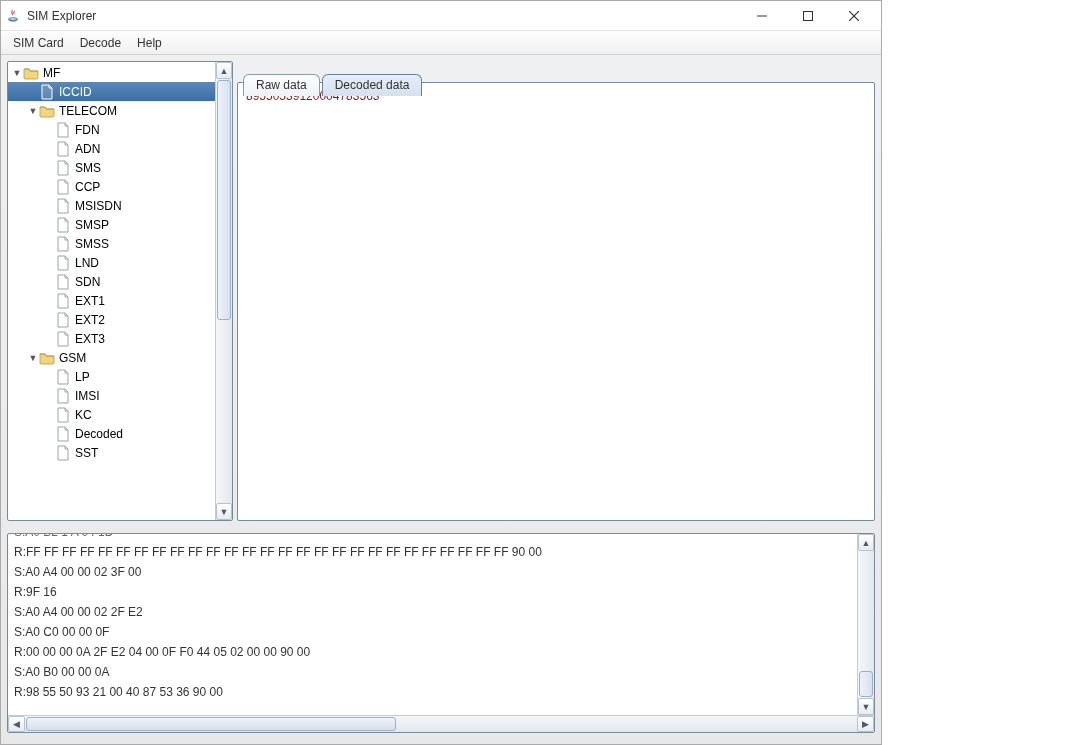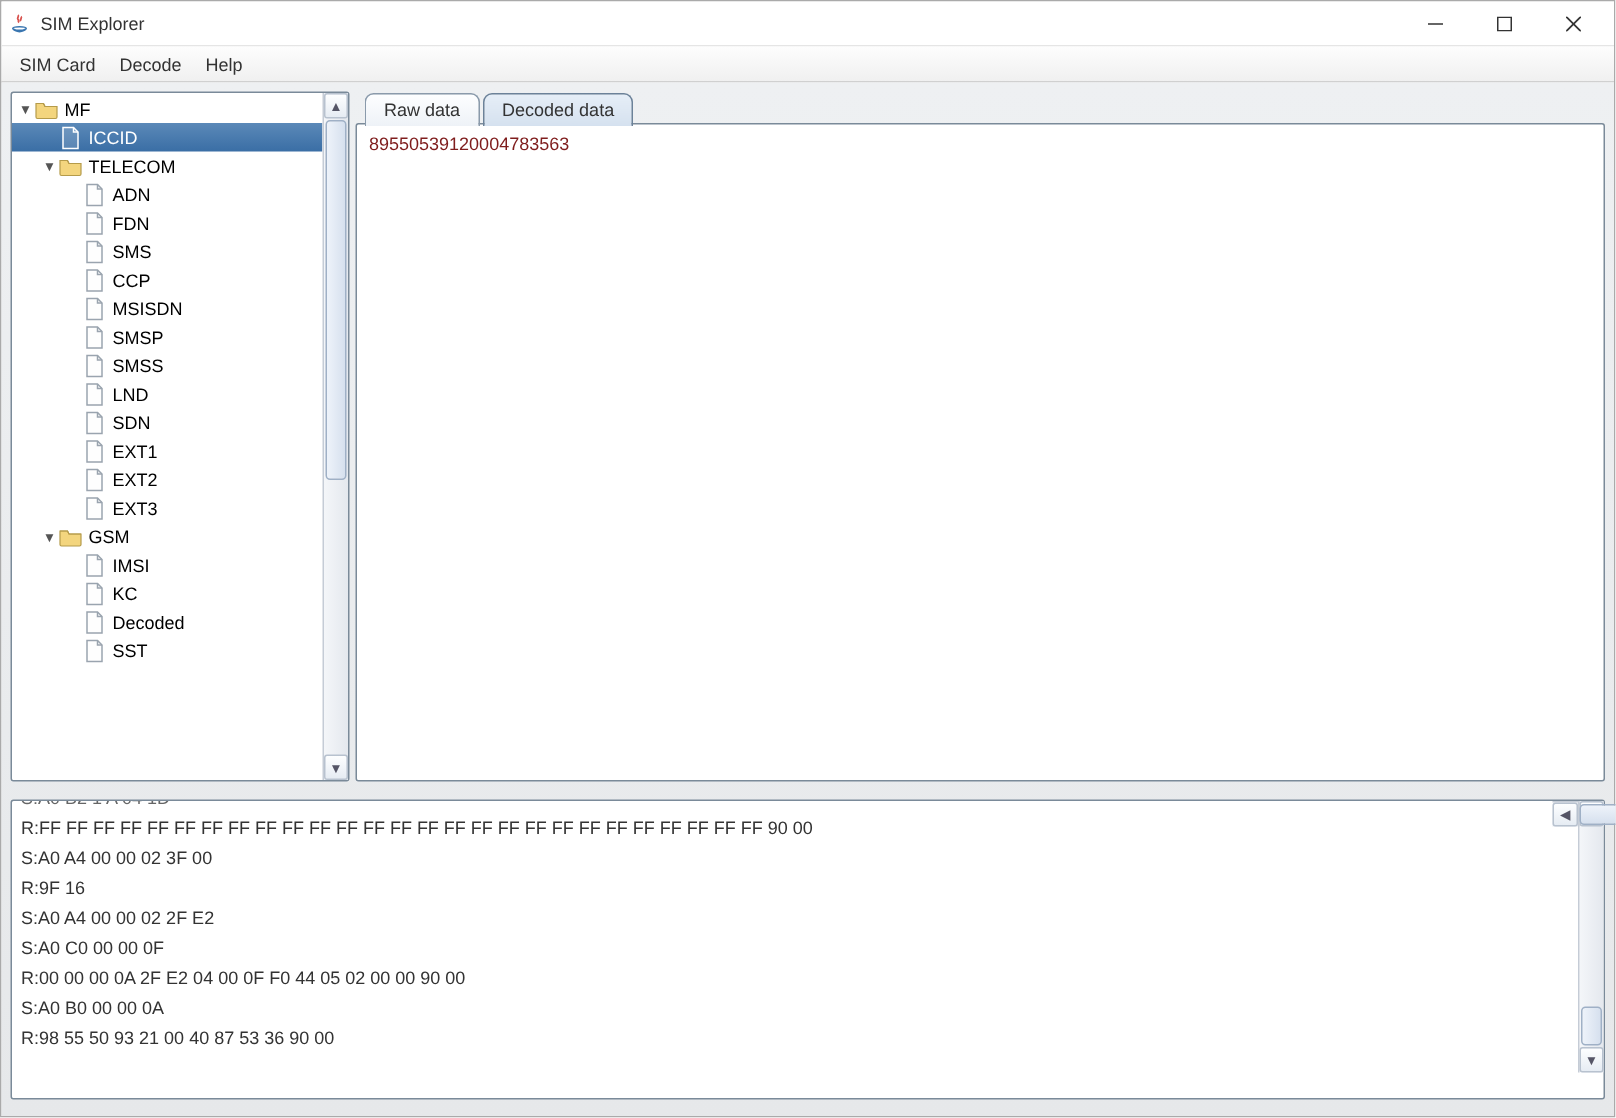--- a/index.html
+++ b/index.html
@@ -1,18 +1,18 @@
 <!DOCTYPE html>
 <html><head>
 <meta charset="utf-8">
 <style>
 * { box-sizing: border-box; margin: 0; padding: 0; }
 body { font-family: Tahoma, Arial, sans-serif; font-size: 12px; background: #fff; user-select: none; }
 
-.window { width: 1077px; height: 745px; border: 1px solid #aaa; background: #fff; display: flex; flex-direction: column; position: relative; }
+.window { width: 882px; height: 745px; border: 1px solid #aaa; background: #fff; display: flex; flex-direction: column; position: relative; }
 
 .titlebar { height: 30px; display: flex; align-items: center; padding: 0 4px; background: #fff; border-bottom: 1px solid #e5e5e5; }
 .titlebar .app-icon { width: 16px; height: 16px; margin-right: 6px; }
 .titlebar .title { flex: 1; font-size: 12px; color: #333; }
 .titlebar .win-controls { display: flex; }
 .titlebar .win-controls .btn { width: 46px; height: 30px; display: flex; align-items: center; justify-content: center; color: #333; cursor: pointer; }
 
 .menubar { height: 24px; display: flex; align-items: center; background: linear-gradient(#fdfdfd,#f0f0f0); border-bottom: 1px solid #d0d0d0; padding: 0 6px; gap: 4px; }
 .menubar .menu-item { padding: 2px 6px; cursor: pointer; color: #333; }
 
@@ -31,25 +31,25 @@
 .tree-row { display: flex; align-items: center; height: 19px; padding-left: 4px; white-space: nowrap; cursor: pointer; }
 .tree-row.selected { background: linear-gradient(#5b89b8,#3a6ea5); color: #fff; text-align: center; }
 .tree-row .expander { width: 10px; text-align: center; color: #555; font-size: 9px; margin-right: 1px; }
 .tree-row.selected .expander { color:#fff; }
 .indent { display:inline-block; }
 .icon { width: 16px; height: 16px; margin-right: 4px; flex-shrink:0; }
 .label { }
 
 .right-panel { flex: 1; display: flex; flex-direction: column; min-width:0; }
 .tabs { display: flex; padding-left: 6px; position: relative; z-index: 2; }
-.tab { padding: 3px 12px 4px; border: 1px solid #8a9aab; border-bottom: none; border-radius: 6px 6px 0 0; background: linear-gradient(#fdfeff,#eef2f7); margin-right: 2px; cursor: pointer; font-size: 12px; color:#333; position:relative; top:1px; }
+.tab { padding: 3px 12px 4px; border: 1px solid #8a9aab; border-bottom: none; border-radius: 6px 6px 0 0; background: linear-gradient(#fdfeff,#eef2f7); margin-right: 2px; cursor: pointer; font-size: 12px; color:#333; position:relative; top:13px; }
 .tab.active { background: linear-gradient(#e6eef7,#d5e1ef); border-color:#6c8299; font-weight:normal; }
 .tab-content { flex: 1; background: #fff; border: 1px solid #7a8a99; border-radius: 2px; padding: 6px 8px; margin-top:-1px; overflow:auto; font-size:12px; color:#7f1d1d; }
 
-.log-panel { height: 200px; background: #fff; border:1px solid #7a8a99; border-radius:2px; display:flex; flex-direction:row; position:relative; }
+.log-panel { height: 200px; background: #fff; border:1px solid #7a8a99; border-radius:2px; display:flex; flex-direction:column; position:relative; }
 .log-body { flex:1; overflow:hidden; padding: 2px 6px; font-size:12px; line-height:20px; color:#333; }
 .log-line { white-space:nowrap; }
 .log-hscroll { height:17px; display:flex; background:linear-gradient(#f4f6f9,#e4e8ee); border-top:1px solid #c5ccd6; }
 .log-hscroll .lf, .log-hscroll .rt { width:17px; display:flex;align-items:center;justify-content:center;font-size:9px;color:#556; background:linear-gradient(#fdfeff,#e6ecf3); border:1px solid #b8c2cf; border-radius:2px;}
 .log-hscroll .track { flex:1; position:relative; }
 .log-hscroll .thumb { position:absolute; top:1px; bottom:1px; left:1px; width:370px; background:linear-gradient(#eef3fa,#d6e0ee); border:1px solid #9fb0c6; border-radius:3px; }
 .log-vscroll { position:absolute; right:0; top:0; bottom:17px; width:17px; background:linear-gradient(90deg,#f4f6f9,#e4e8ee); border-left:1px solid #c5ccd6; }
 .log-vscroll .up, .log-vscroll .dn { height:17px; display:flex;align-items:center;justify-content:center;font-size:9px;color:#556; background:linear-gradient(#fdfeff,#e6ecf3); border:1px solid #b8c2cf; border-radius:2px;}
 .log-vscroll .dn { position:absolute; bottom:0; left:0; right:0; }
 .log-vscroll .thumb { position:absolute; left:1px; right:1px; bottom:18px; height:26px; background:linear-gradient(90deg,#eef3fa,#d6e0ee); border:1px solid #9fb0c6; border-radius:3px; }
@@ -141,32 +141,32 @@
               </div>
               <div class="tree-row">
                 <span class="indent" style="width: 32px;"></span>
                 <span class="expander"></span>
                 <span class="icon">
                   <svg viewBox="0 0 16 16">
                     <path d="M3 1h7l3 3v11H3z" fill="#fefefe" stroke="#9aa4af" stroke-width="1"></path>
                     <path d="M10 1v3h3" fill="none" stroke="#9aa4af" stroke-width="1"></path>
                   </svg>
                 </span>
+                <span class="label">FDN</span>
+              </div>
+              <div class="tree-row">
+                <span class="indent" style="width: 32px;"></span>
+                <span class="expander"></span>
+                <span class="icon">
+                  <svg viewBox="0 0 16 16">
+                    <path d="M3 1h7l3 3v11H3z" fill="#fefefe" stroke="#9aa4af" stroke-width="1"></path>
+                    <path d="M10 1v3h3" fill="none" stroke="#9aa4af" stroke-width="1"></path>
+                  </svg>
+                </span>
                 <span class="label">ADN</span>
-              </div>
-              <div class="tree-row">
-                <span class="indent" style="width: 32px;"></span>
-                <span class="expander"></span>
-                <span class="icon">
-                  <svg viewBox="0 0 16 16">
-                    <path d="M3 1h7l3 3v11H3z" fill="#fefefe" stroke="#9aa4af" stroke-width="1"></path>
-                    <path d="M10 1v3h3" fill="none" stroke="#9aa4af" stroke-width="1"></path>
-                  </svg>
-                </span>
-                <span class="label">FDN</span>
               </div>
               <div class="tree-row">
                 <span class="indent" style="width: 32px;"></span>
                 <span class="expander"></span>
                 <span class="icon">
                   <svg viewBox="0 0 16 16">
                     <path d="M3 1h7l3 3v11H3z" fill="#fefefe" stroke="#9aa4af" stroke-width="1"></path>
                     <path d="M10 1v3h3" fill="none" stroke="#9aa4af" stroke-width="1"></path>
                   </svg>
                 </span>
@@ -274,20 +274,31 @@
               <div class="tree-row">
                 <span class="indent" style="width: 16px;"></span>
                 <span class="expander">▼</span>
                 <span class="icon">
                   <svg viewBox="0 0 16 16">
                     <path d="M1 4h5l1 2h8v7a1 1 0 0 1-1 1H2a1 1 0 0 1-1-1z" fill="#f3d57e" stroke="#b59b4a" stroke-width="0.8"></path>
                     <path d="M1 4h5l1 2h8" fill="none" stroke="#b59b4a" stroke-width="0.8"></path>
                   </svg>
                 </span>
                 <span class="label">GSM</span>
+              </div>
+              <div class="tree-row">
+                <span class="indent" style="width: 32px;"></span>
+                <span class="expander"></span>
+                <span class="icon">
+                  <svg viewBox="0 0 16 16">
+                    <path d="M3 1h7l3 3v11H3z" fill="#fefefe" stroke="#9aa4af" stroke-width="1"></path>
+                    <path d="M10 1v3h3" fill="none" stroke="#9aa4af" stroke-width="1"></path>
+                  </svg>
+                </span>
+                <span class="label">LP</span>
               </div>
               <div class="tree-row">
                 <span class="indent" style="width: 32px;"></span>
                 <span class="expander"></span>
                 <span class="icon">
                   <svg viewBox="0 0 16 16">
                     <path d="M3 1h7l3 3v11H3z" fill="#fefefe" stroke="#9aa4af" stroke-width="1"></path>
                     <path d="M10 1v3h3" fill="none" stroke="#9aa4af" stroke-width="1"></path>
                   </svg>
                 </span>

